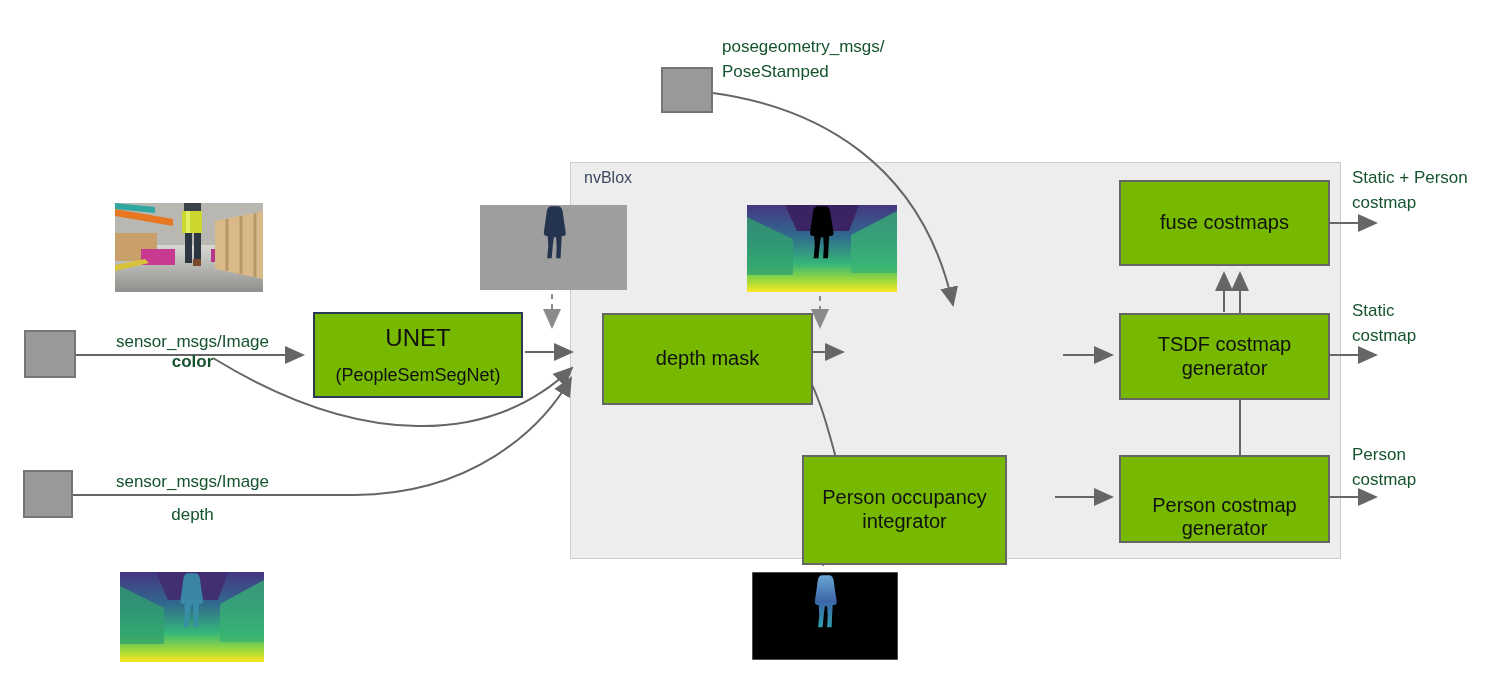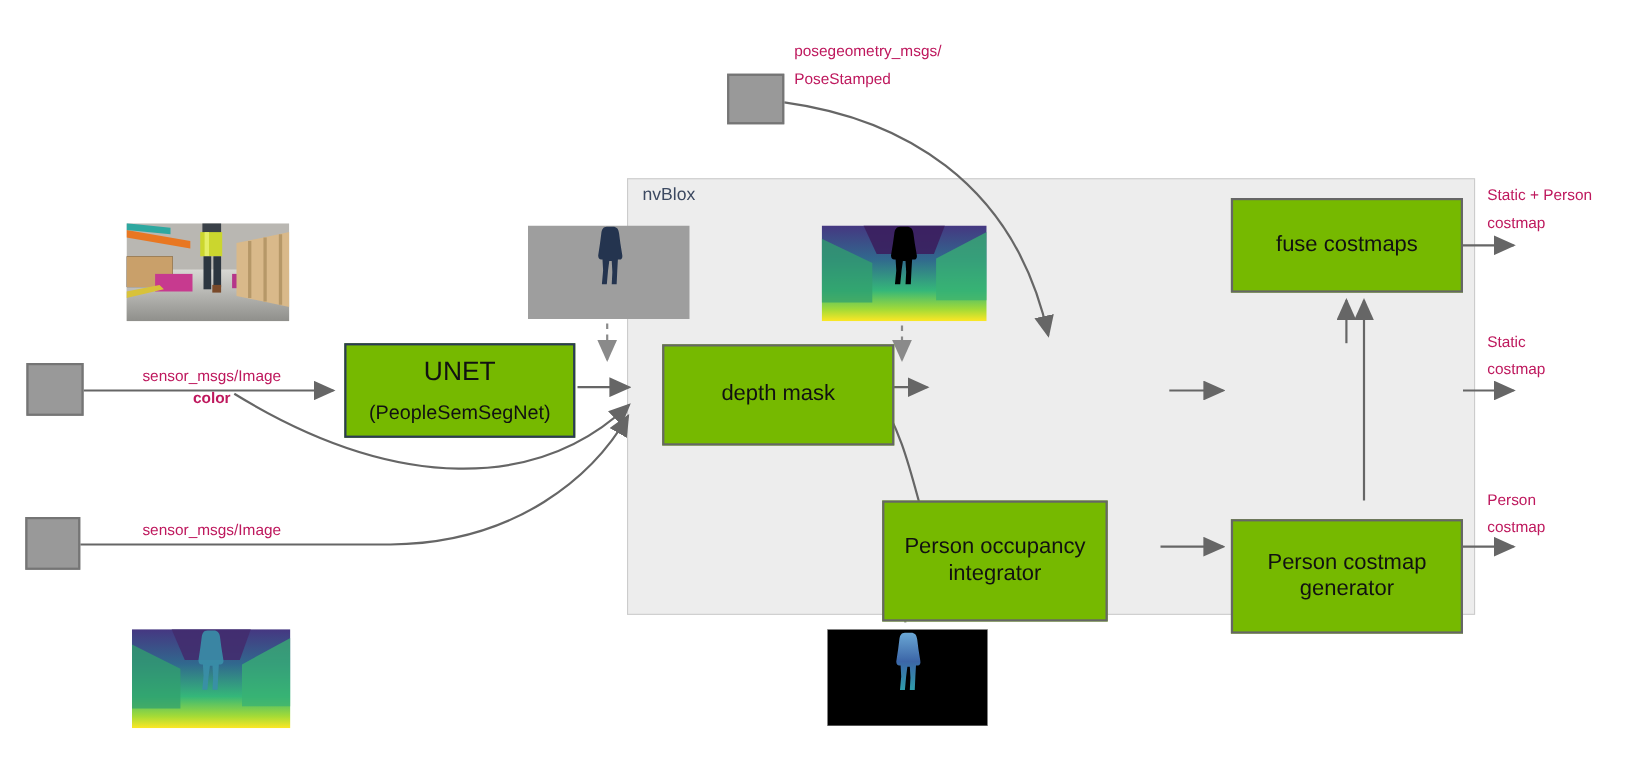--- a/index.html
+++ b/index.html
@@ -21,28 +21,28 @@
   }
   .node .t1{font-size:24px;}
   .node .t2{font-size:18px;}
   .node .single{font-size:20px;padding:0 10px;}
   .node.unet{left:313px;top:312px;width:210px;height:86px;border-color:#2b3a55;gap:12px;}
   .node.depth-mask{left:602px;top:313px;width:211px;height:92px;}
   .node.tsdf-integrator{left:850px;top:313px;width:213px;height:85px;}
   .node.fuse-costmaps{left:1119px;top:180px;width:211px;height:86px;}
   .node.tsdf-costmap-generator{left:1119px;top:313px;width:211px;height:87px;}
   .node.person-occupancy-integrator{left:802px;top:455px;width:205px;height:110px;}
-  .node.person-costmap-generator{left:1119px;top:472px;width:211px;height:104px;}
+  .node.person-costmap-generator{left:1119px;top:455px;width:211px;height:88px;justify-content:flex-end;}
   .gray-square{
     position:absolute;background:#999999;border:2px solid #757575;z-index:4;box-sizing:border-box;
   }
   .sq-pose{left:661px;top:67px;width:52px;height:46px;}
   .sq-color{left:24px;top:330px;width:52px;height:48px;}
   .sq-depth{left:23px;top:470px;width:50px;height:48px;}
-  .lbl{position:absolute;color:#be185d;font-size:14px;z-index:5;line-height:25px;}
+  .lbl{position:absolute;color:#14532d;font-size:17px;z-index:5;line-height:25px;}
   .lbl.center{text-align:center;}
   .lbl-pose{left:722px;top:34px;}
   .lbl-color-type{left:95px;top:329px;width:195px;}
   .lbl-color-name{left:95px;top:349px;width:195px;font-weight:bold;}
   .lbl-depth-type{left:95px;top:469px;width:195px;}
   .lbl-depth-name{left:95px;top:502px;width:195px;}
   .lbl-out{left:1352px;width:145px;}
   .lbl-out-sp{top:165px;}
   .lbl-out-st{top:298px;}
   .lbl-out-pe{top:442px;}
@@ -180,20 +180,21 @@
   <div class="gray-square sq-color"></div>
   <div class="gray-square sq-depth"></div>
 
   <div class="lbl lbl-pose">
     <div>posegeometry_msgs/</div>
     <div>PoseStamped</div>
   </div>
   <div class="lbl center lbl-color-type">sensor_msgs/Image</div>
   <div class="lbl center lbl-color-name">color</div>
   <div class="lbl center lbl-depth-type">sensor_msgs/Image</div>
+  <div class="lbl center lbl-depth-name">depth</div>
 
   <div class="lbl lbl-out lbl-out-sp">
     <div>Static + Person</div>
     <div>costmap</div>
   </div>
   <div class="lbl lbl-out lbl-out-st">
     <div>Static</div>
     <div>costmap</div>
   </div>
   <div class="lbl lbl-out lbl-out-pe">
@@ -204,20 +205,23 @@
   <div class="node unet">
     <div class="t1">UNET</div>
     <div class="t2">(PeopleSemSegNet)</div>
   </div>
   <div class="node depth-mask">
     <div class="single">depth mask</div>
   </div>
   <div class="node fuse-costmaps">
     <div class="single">fuse costmaps</div>
   </div>
+  <div class="node tsdf-costmap-generator">
+    <div class="single">TSDF costmap generator</div>
+  </div>
   <div class="node person-occupancy-integrator">
     <div class="single">Person occupancy integrator</div>
   </div>
   <div class="node person-costmap-generator">
     <div class="single">Person costmap generator</div>
   </div>
 
 </div>
 
 </body></html>

